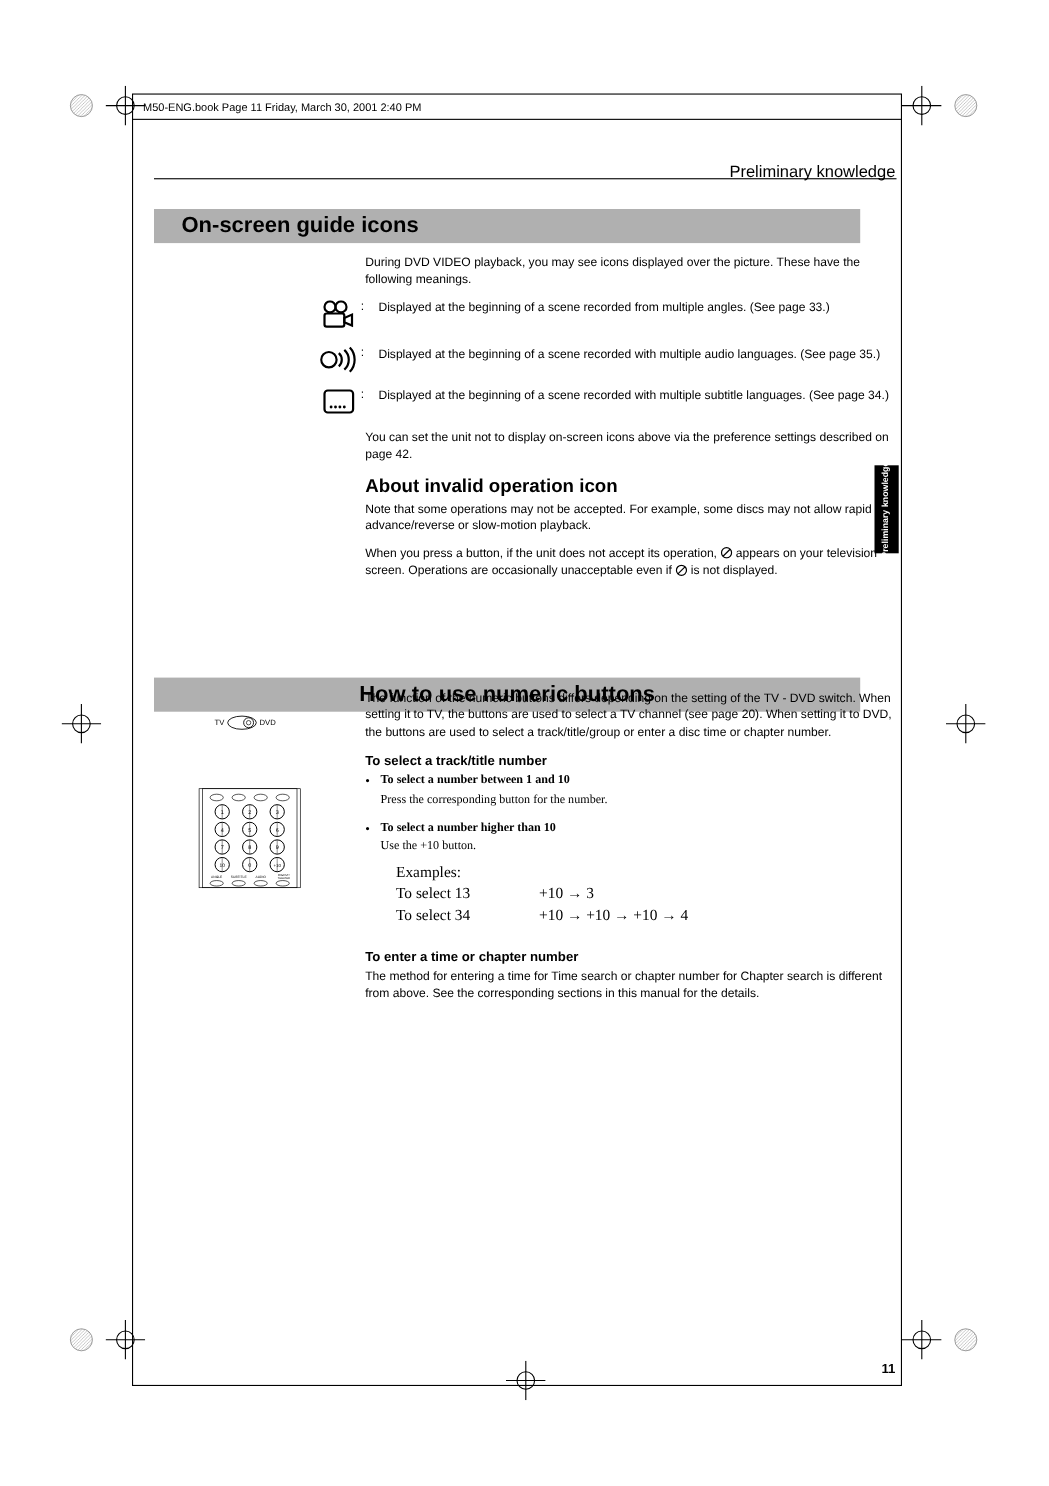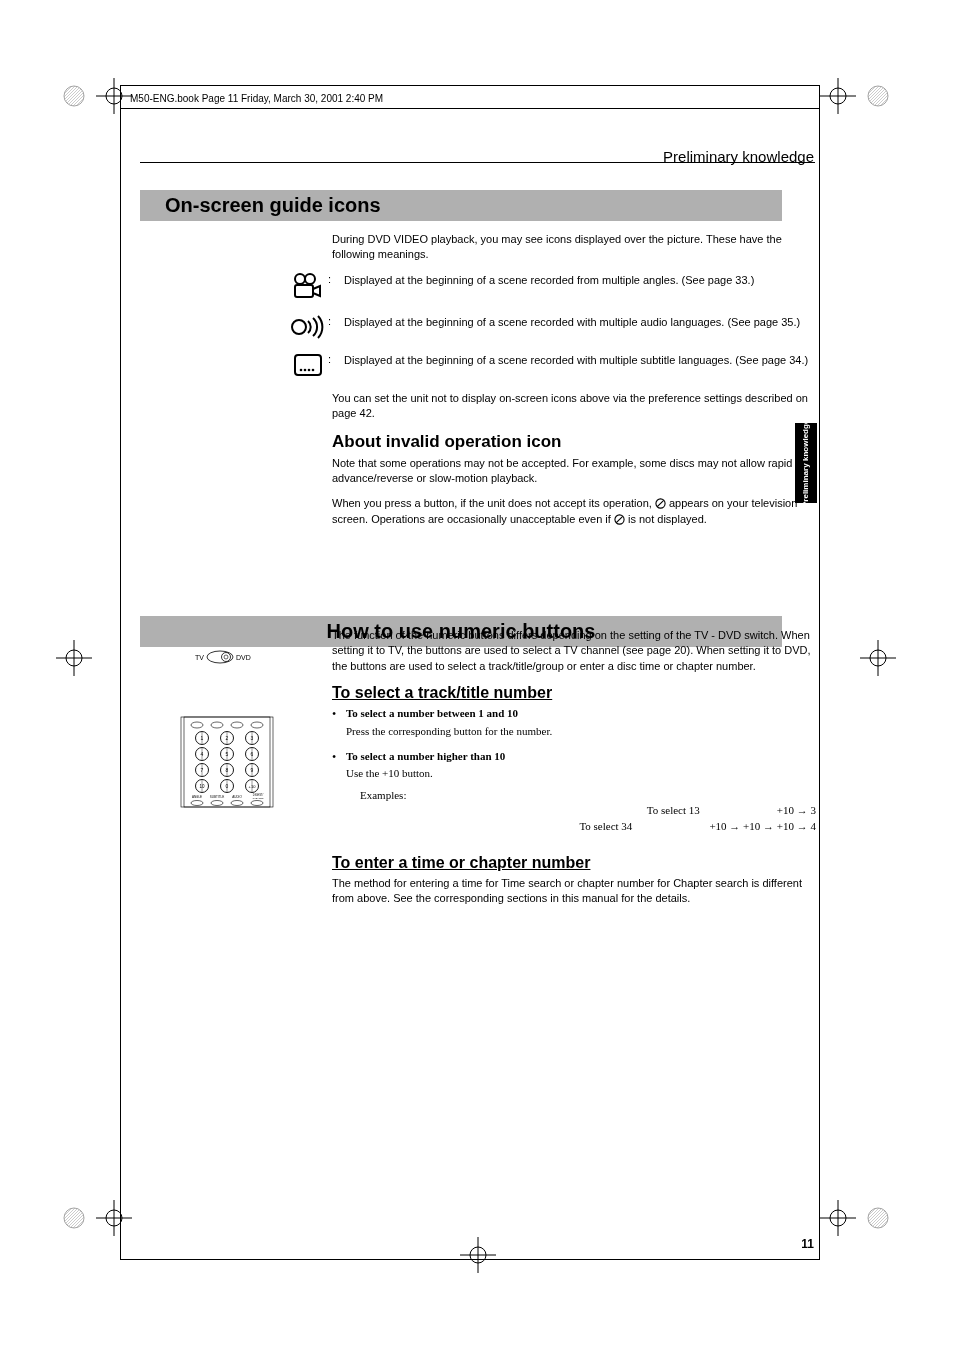--- a/index.html
+++ b/index.html
@@ -64,31 +64,31 @@
     position: absolute;
     left: 300px;
     width: 484px;
     margin-left: 32px;
   }
   .content1 { top: 232px; }
   .content2 { top: 628px; }
   p, li { font-size: 11px; line-height: 1.4; }
   .para { margin-bottom: 10px; }
   .h3 { font-size: 17px; font-weight: bold; margin-bottom: 4px; margin-top: 6px; }
-  .h4 { font-size: 16px; font-weight: bold; margin-bottom: 4px; margin-top: 8px; text-decoration: underline; }
+  .h4 { font-size: 12px; font-weight: bold; margin-bottom: 4px; margin-top: 8px; }
   .icon-row { display: flex; align-items: flex-start; margin-bottom: 14px; }
   .icon-cell { width: 40px; flex: 0 0 40px; margin-left: -44px; display:flex; justify-content:center; }
   .icon-row .colon { flex: 0 0 12px; font-size: 11px; }
   .icon-row .desc { flex: 1; font-size: 11px; line-height: 1.4; padding-left: 4px; }
   ul.bullets { list-style: none; padding-left: 0; font-family: Liberation Serif, serif; }
   ul.bullets > li { position: relative; padding-left: 14px; margin-bottom: 10px; }
   ul.bullets > li::before { content: "•"; position: absolute; left: 0; top: 0; font-size: 12px; }
   .li-sub { font-weight: normal; display:block; margin-top:2px; }
-  .examples-block { margin-left: 14px; margin-top: 6px; font-size: 11px; }
-  .examples-block .row { display: flex; justify-content: flex-end; }
+  .examples-block { margin-left: 14px; margin-top: 6px; font-size: 14px; }
+  .examples-block .row { display: flex; }
   .examples-block .row .c1 { width: 130px; }
   .side-tab {
     position: absolute;
     right: 137px;
     top: 423px;
     width: 22px;
     height: 80px;
     background: #000;
     color: #fff;
     font-size: 8px;

